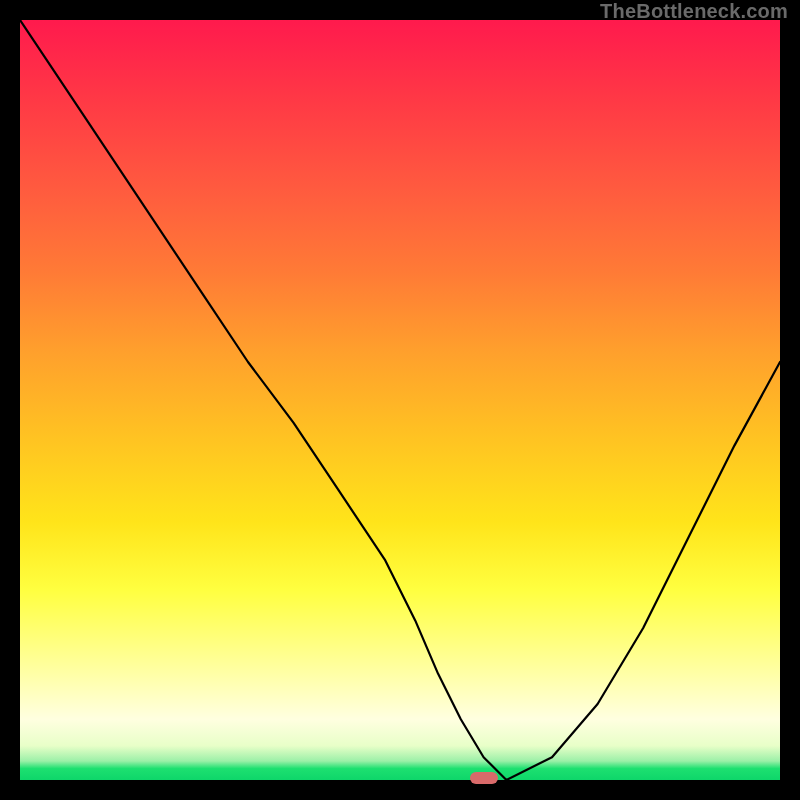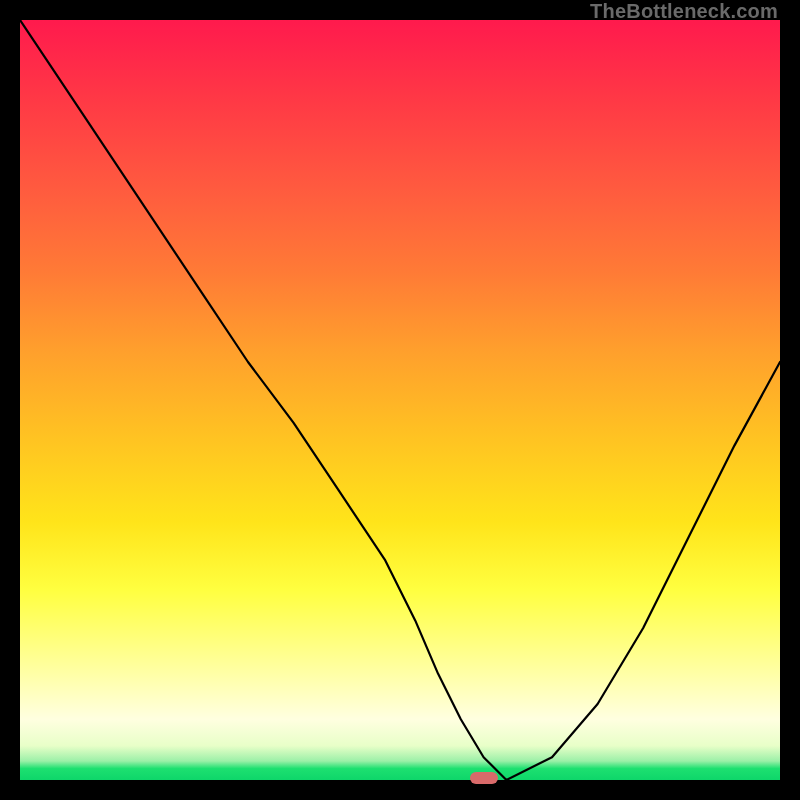--- a/index.html
+++ b/index.html
@@ -44,21 +44,21 @@
   svg.curve {
     position: absolute;
     left: 0;
     top: 0;
     width: 760px;
     height: 760px;
   }
   .watermark {
     position: absolute;
     top: 0px;
-    right: 22px;
+    right: 12px;
     font-family: Arial, Helvetica, sans-serif;
     font-size: 20px;
     font-weight: bold;
     color: #6a6a6a;
     letter-spacing: 0.2px;
     text-align: right;
   }
   .marker {
     position: absolute;
     width: 28px;

